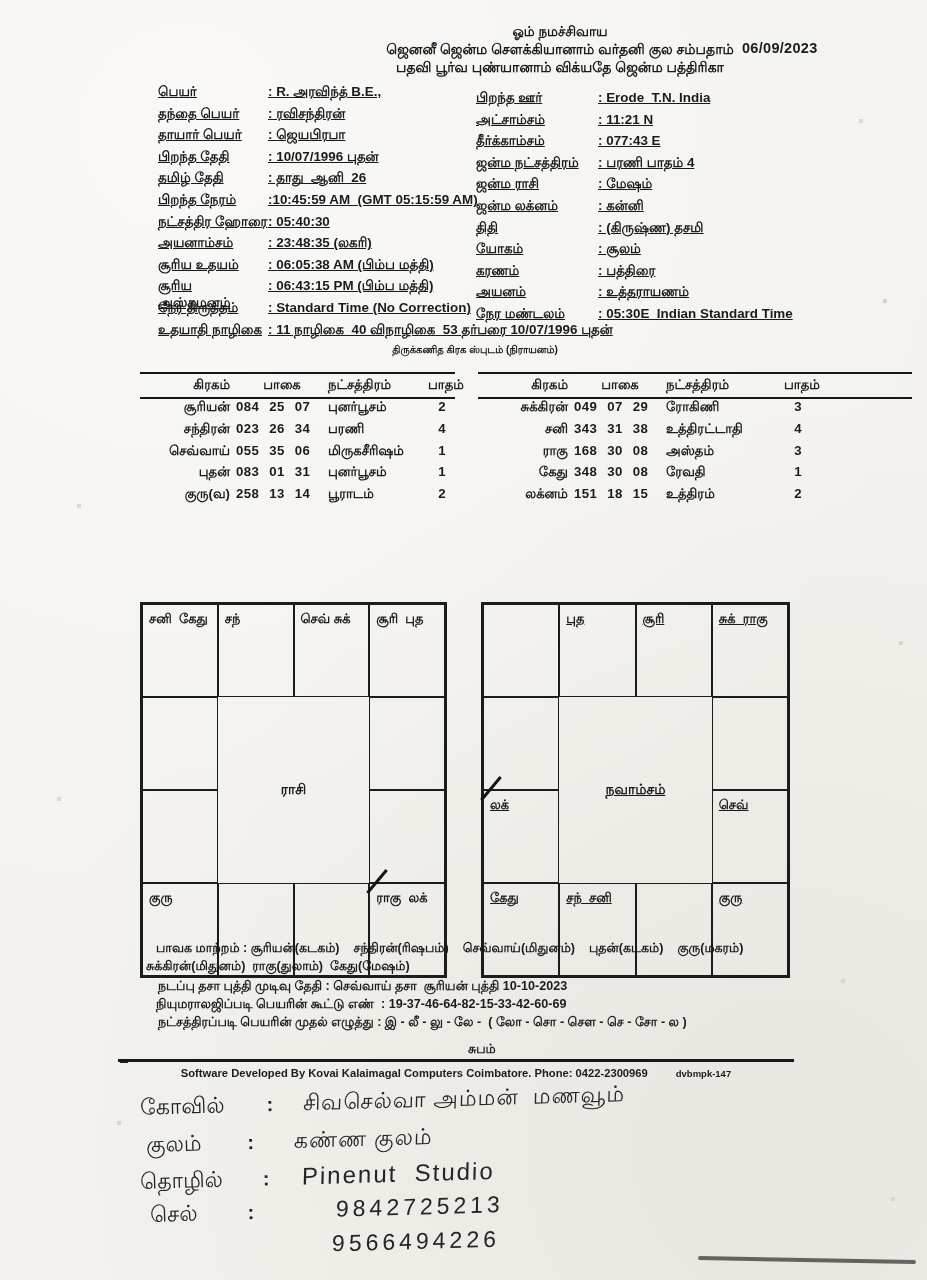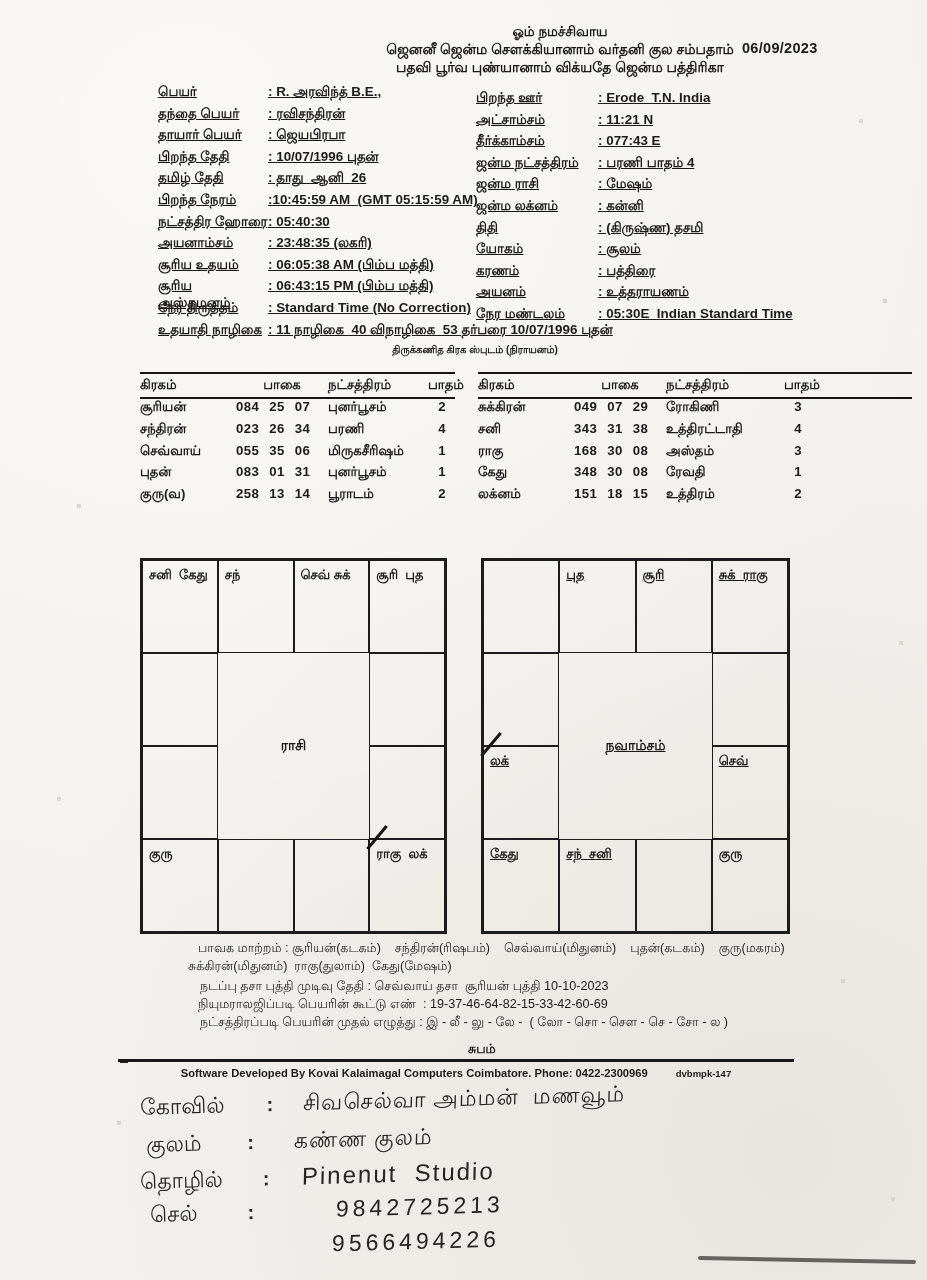--- a/index.html
+++ b/index.html
@@ -29,44 +29,44 @@
   .section-title{position:absolute;left:275px;top:344px;width:400px;text-align:center;
     font-size:10px;font-weight:700;}
   
   .ptable{position:absolute;top:372px;font-size:13.2px;font-weight:700;}
   .ptable.tleft{left:140px;width:315px;}
   .ptable.tright{left:478px;width:434px;}
   .phead{border-top:2.5px solid #161616;border-bottom:2px solid #161616;}
   .prow{display:flex;align-items:baseline;height:21.8px;}
   .phead.prow{height:23px;align-items:center;}
   .pc{flex:none;}
-  .name{width:96px;display:flex;justify-content:flex-start;padding-right:6px;box-sizing:border-box;}
+  .name{width:96px;display:flex;justify-content:flex-end;padding-right:6px;box-sizing:border-box;}
   .deg{width:92px;white-space:pre;word-spacing:6px;letter-spacing:.4px;}
   .head-deg{text-align:center;width:92px;}
   .tleft .nak{width:100px;}
   .tright .nak{width:118px;}
   .pada{width:28px;text-align:center;}
   
   .chart{position:absolute;display:grid;grid-template-columns:repeat(4,1fr);
-    grid-template-rows:repeat(4,1fr);border:2px solid #1c1c1c;}
+    grid-template-rows:repeat(4,1fr);border:2px solid #1c1c1c;margin-top:44px;}
   .chart-rasi{left:140px;top:558px;width:303px;height:372px;}
   .chart-nav{left:481px;top:558px;width:305px;height:372px;text-decoration:underline;}
   .cell{border:1px solid #1c1c1c;padding:6px 5px 0 6px;font-size:13px;font-weight:700;
     white-space:pre;position:relative;box-sizing:border-box;}
   .p1{grid-area:1/1}.p2{grid-area:1/2}.p3{grid-area:1/3}.p4{grid-area:1/4}
   .p12{grid-area:2/1}.p5{grid-area:2/4}
   .p11{grid-area:3/1}.p6{grid-area:3/4}
   .p10{grid-area:4/1}.p9{grid-area:4/2}.p8{grid-area:4/3}.p7{grid-area:4/4}
   .ctr{grid-area:2/2/4/4;display:flex;align-items:center;justify-content:center;
     font-size:14px;font-weight:700;}
   .lagna{position:absolute;left:-8px;top:-4px;width:30px;height:0;
     border-top:3.5px solid #151515;transform:rotate(130deg);}
   
   .notes{position:absolute;left:146px;top:939px;width:680px;font-size:12.6px;
-    font-weight:400;line-height:18px;margin-left:42px;}
+    font-weight:700;line-height:18px;}
   .notes div{white-space:pre;}
   .nl1{padding-left:10px;}
   .nl2{margin-bottom:2px;}
   .nl3{padding-left:22px;}
   .nl4{padding-left:12px;}
   .nl5{padding-left:10px;}
   .nl6{padding-left:12px;}
   .subham{position:absolute;left:468px;top:1042px;font-size:12.6px;font-weight:700;}
   
   .footer-rule{position:absolute;left:118px;top:1059px;width:676px;border-top:3px solid #181818;}

